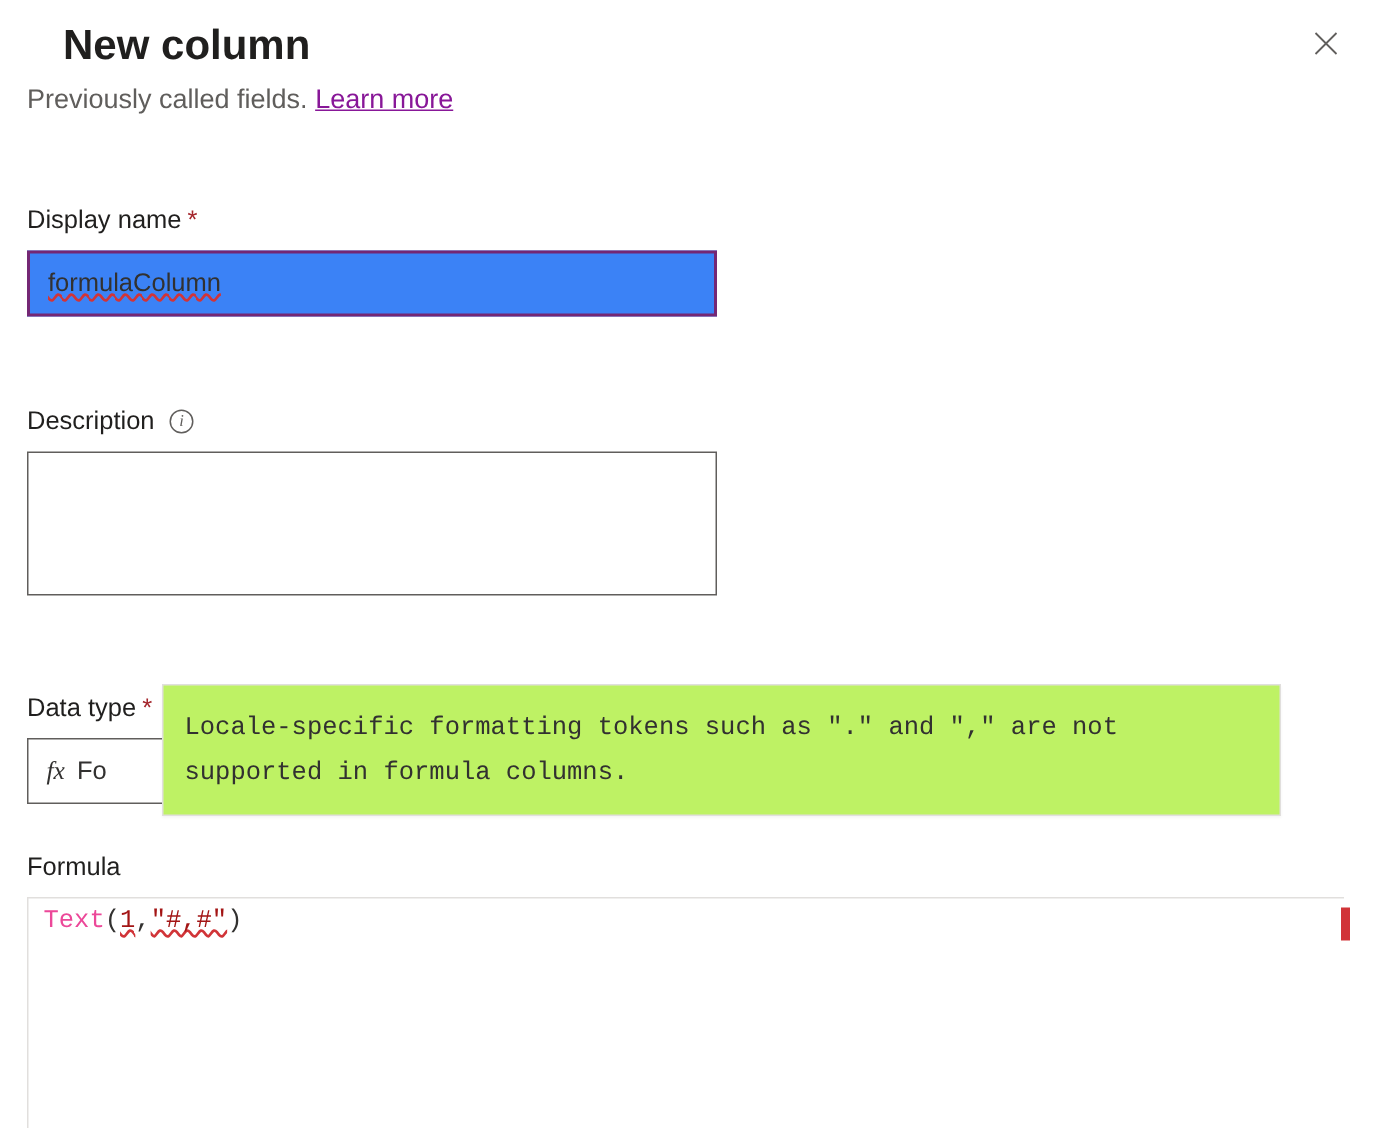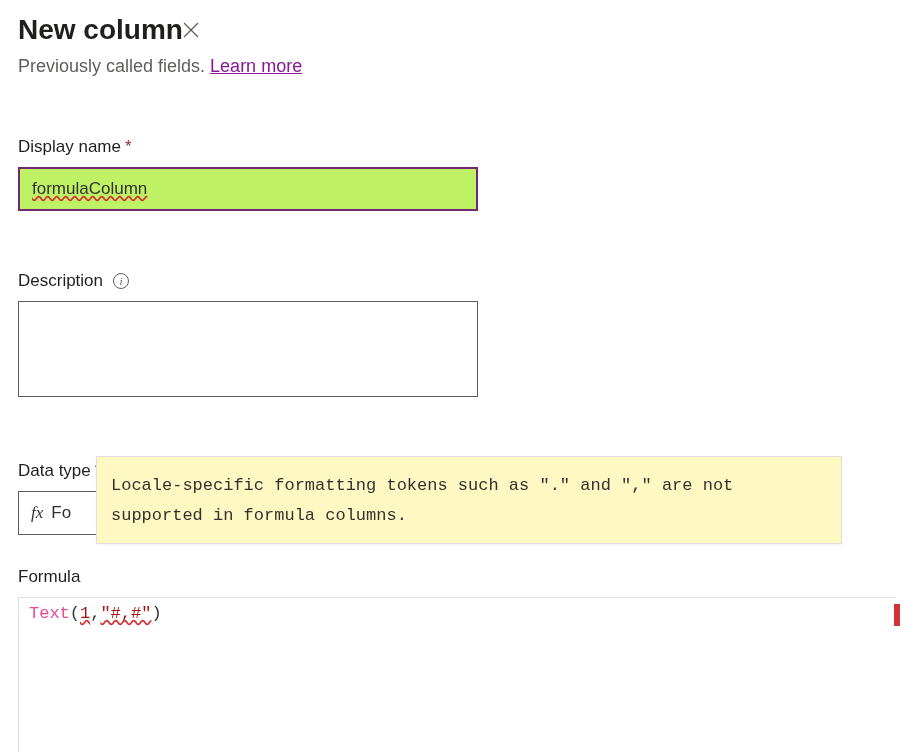--- a/index.html
+++ b/index.html
@@ -7,21 +7,23 @@
       font-family: "Segoe UI", -apple-system, sans-serif;
       background: #fff;
       color: #323130;
       width: 916px;
       height: 752px;
       position: relative;
       padding: 14px 18px;
     }
     .header {
       display: flex;
+      justify-content: space-between;
       align-items: flex-start;
+      margin-left: 24px;
     }
     .title {
       font-size: 28px;
       font-weight: 600;
       color: #201f1e;
     }
     .close-icon {
       font-size: 20px;
       color: #605e5c;
       cursor: pointer;
@@ -64,21 +66,21 @@
       line-height: 1;
     }
     .text-input {
       width: 460px;
       height: 44px;
       border: 2px solid #742774;
       font-size: 17px;
       padding: 0 12px;
       font-family: inherit;
       outline: none;
-      background: #bef264;
+      background: #3b82f6;
     }
     .text-input .spellerror {
       text-decoration: underline wavy #d13438;
       text-decoration-skip-ink: none;
     }
     .text-input-inner {
       width: 100%;
       height: 100%;
       display: flex;
       align-items: center;
@@ -105,24 +107,24 @@
     .fx-icon {
       font-family: Georgia, serif;
       font-style: italic;
       font-size: 17px;
       color: #323130;
       margin-right: 8px;
     }
     .select-text { color: #323130; }
     .tooltip {
       position: absolute;
-      left: 96px;
+      left: 108px;
       top: 456px;
       width: 746px;
-      background: #fef9c3;
+      background: #bef264;
       border: 1px solid #e1dfdd;
       padding: 14px 14px 12px 14px;
       z-index: 10;
       box-shadow: 0 1px 2px rgba(0,0,0,0.05);
     }
     .tooltip-msg {
       font-family: "Consolas", "Courier New", monospace;
       font-size: 17px;
       color: #323130;
       line-height: 1.75;

